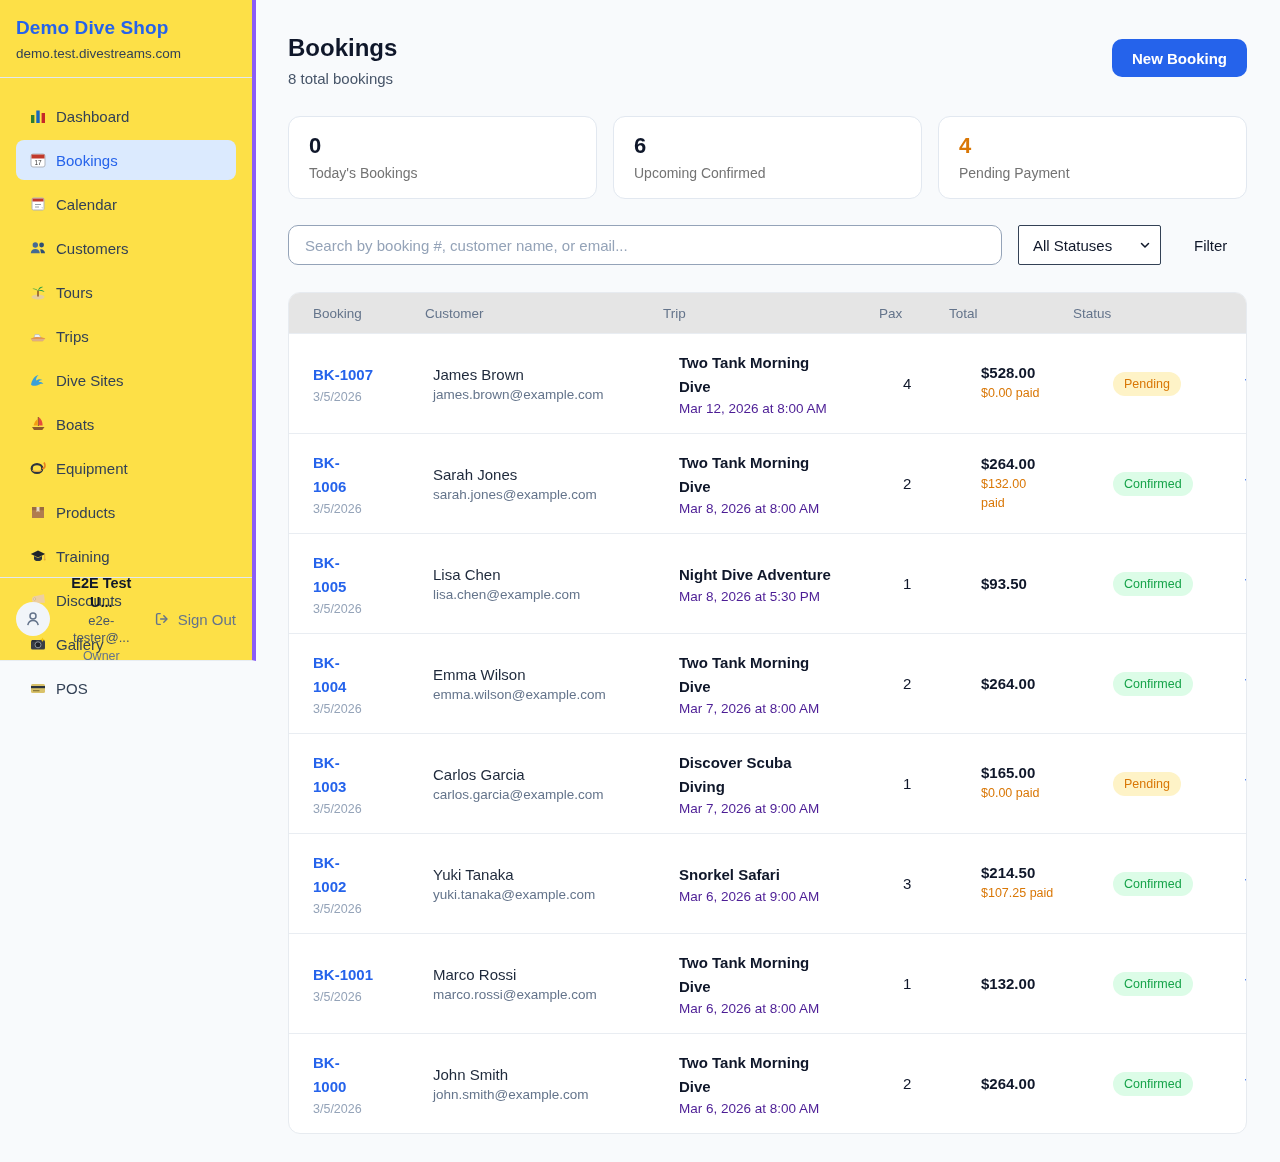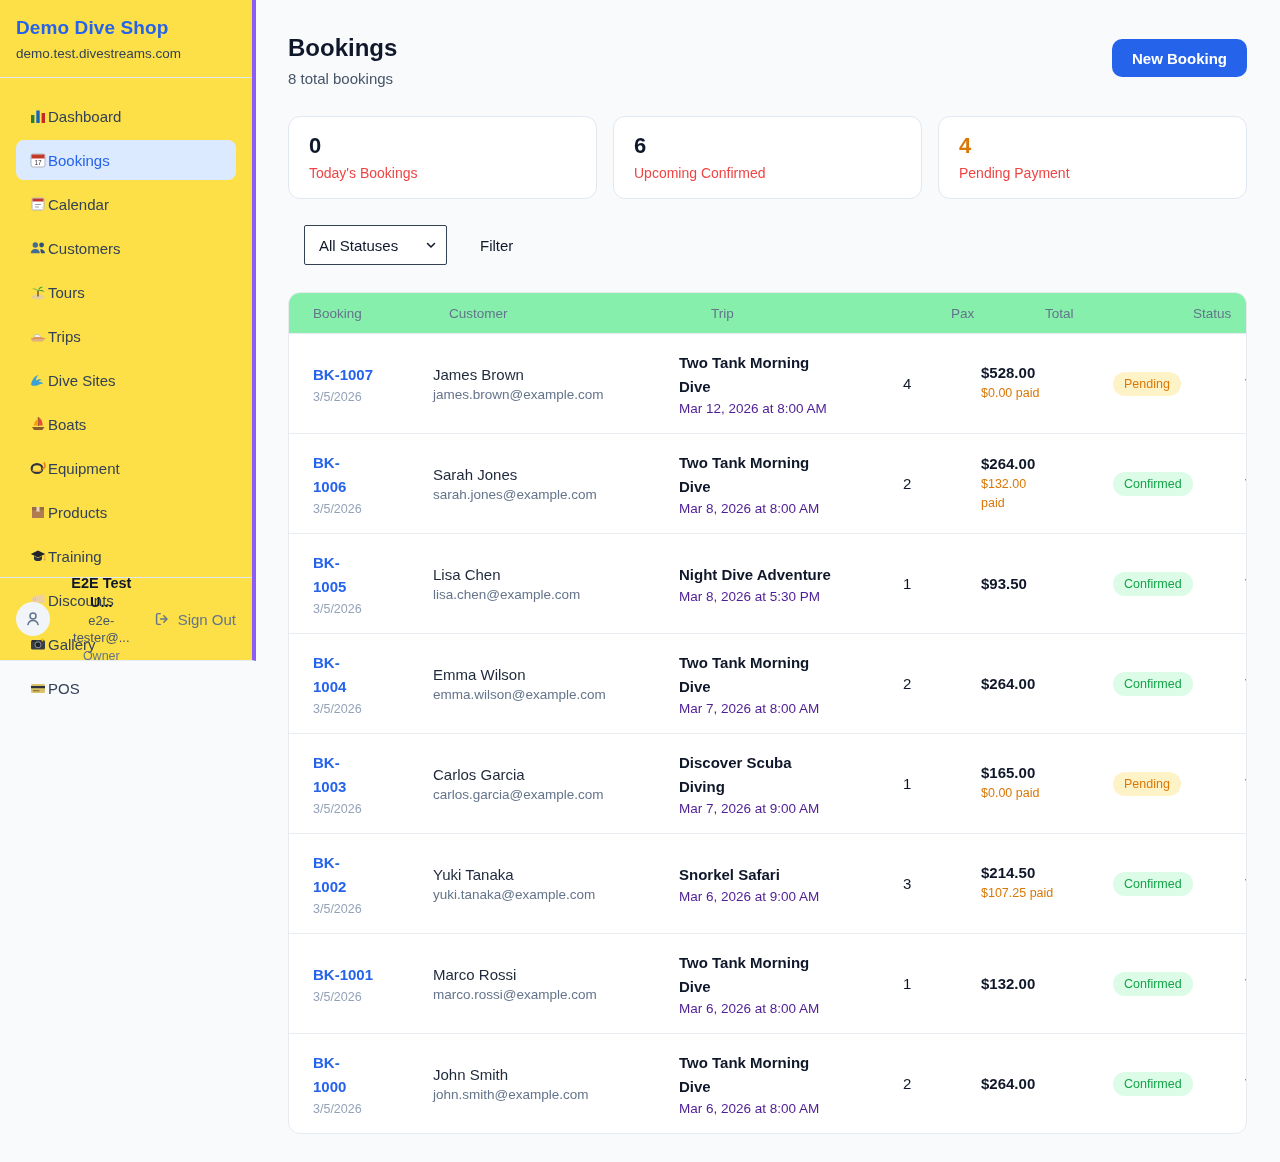--- a/index.html
+++ b/index.html
@@ -11,21 +11,21 @@
   
   .sidebar {
     position:absolute; top:0; left:0; width:256px; height:661px;
     background:#fde047; border-right:4px solid #8b5cf6; border-bottom:1px solid #e8edf2;
   }
   .brand { padding:17px 16px 16px; border-bottom:1px solid #e2e8f0; }
   .brand-name { color:#2563eb; font-size:19px; font-weight:700; letter-spacing:.1px; }
   .brand-domain { margin-top:7px; font-size:13.5px; color:#334155; }
   .nav { padding:18px 16px 0; }
   .nav-item {
-    display:flex; align-items:center; gap:0; height:40px; margin-bottom:4px;
+    display:flex; align-items:center; gap:8px; height:40px; margin-bottom:4px;
     padding:0 12px; border-radius:8px; font-size:15px; color:#334155; cursor:pointer;
   }
   .nav-item.active { background:#dbeafe; color:#2563eb; font-weight:500; }
   .nav-icon { width:20px; height:20px; display:flex; align-items:center; justify-content:center; flex:none; }
   .nav-icon svg { width:18px; height:18px; }
   .sidebar-footer {
     position:absolute; left:0; right:0; bottom:0; height:83px;
     border-top:1px solid #e2e8f0; display:flex; align-items:center; gap:12px; padding:0 16px;
   }
   .avatar {
@@ -43,39 +43,39 @@
   .page-title { font-size:24px; font-weight:700; color:#0f172a; margin-top:2px; }
   .page-subtitle { margin-top:8px; font-size:15px; color:#475569; }
   .btn-primary {
     margin-top:7px; background:#2563eb; color:#fff; border:none; border-radius:10px;
     font-family:inherit; font-size:15px; font-weight:600; padding:0 20px; height:38px; cursor:pointer;
   }
   .stats { margin-top:29px; display:grid; grid-template-columns:repeat(3,1fr); gap:16px; }
   .stat-card { background:#fff; border:1px solid #e2e8f0; border-radius:12px; padding:17px 20px; height:83px; }
   .stat-value { font-size:22px; font-weight:700; color:#0f172a; line-height:1.1; }
   .stat-value.orange { color:#d97706; }
-  .stat-label { margin-top:7px; font-size:14px; color:#ef4444; }
+  .stat-label { margin-top:7px; font-size:14px; color:#737373; }
   .filters { margin-top:26px; display:flex; align-items:center; }
   .search-input {
     width:714px; height:40px; border:1px solid #94a3b8; border-radius:10px; background:#fff;
     padding:0 16px; font-family:inherit; font-size:15px; color:#0f172a;
   }
   .search-input::placeholder { color:#94a3b8; }
   .select-wrap { position:relative; margin-left:16px; }
   .status-select {
     appearance:none; -webkit-appearance:none; width:143px; height:40px; background:#fff;
     border:1px solid #334155; border-radius:2px; padding:0 30px 0 14px;
     font-family:inherit; font-size:15px; color:#0f172a; cursor:pointer;
   }
   .select-chevron { position:absolute; right:10px; top:14px; pointer-events:none; }
   .filter-btn { margin-left:33px; font-size:15px; color:#0f172a; cursor:pointer; }
   
   .table-card { margin-top:27px; background:#fff; border:1px solid #e7ebf0; border-radius:12px; overflow:hidden; }
   .t-row, .t-head { display:grid; grid-template-columns:136px 238px 216px 70px 124px 124px 1fr; }
-  .t-head { height:40px; align-items:center; background:#86efac;gap:24px; }
+  .t-head { height:40px; align-items:center; background:#e5e5e5; }
   .t-head > div { font-size:13.5px; color:#64748b; font-weight:500; padding-right:14px; }
   .t-row { min-height:100px; align-items:center; border-top:1px solid #e9edf2;gap:8px; }
   .cell { padding-right:14px; }
   .cell-booking, .th-booking { padding-left:24px; }
   .bk-id { color:#2563eb; font-size:15px; font-weight:600; line-height:1.6; white-space:pre-line; }
   .bk-date { margin-top:3px; font-size:12.5px; color:#94a3b8; }
   .cust-name { font-size:15px; color:#1e293b; }
   .cust-email { margin-top:4px; font-size:13.5px; color:#64748b; }
   .trip-name { font-size:15px; font-weight:600; color:#0f172a; line-height:1.6; white-space:pre-line; }
   .trip-date { margin-top:2px; font-size:13.5px; color:#4c1d95; }
@@ -281,20 +281,21 @@
       <div class="stat-value">6</div>
       <div class="stat-label">Upcoming Confirmed</div>
     </div>
     <div class="stat-card">
       <div class="stat-value orange">4</div>
       <div class="stat-label">Pending Payment</div>
     </div>
   </div>
 
   <div class="filters">
+    <input class="search-input" type="text" placeholder="Search by booking #, customer name, or email..." style="">
     <div class="select-wrap">
       <select class="status-select">
         <option>All Statuses</option>
       </select>
       <svg class="select-chevron" width="12" height="12" viewBox="0 0 12 12" fill="none" stroke="#0f172a" stroke-width="1.5" stroke-linecap="round" stroke-linejoin="round">
           <path d="M2.5 4.5 6 8l3.5-3.5"></path>
         </svg>
     </div>
     <div class="filter-btn">Filter</div>
   </div>

